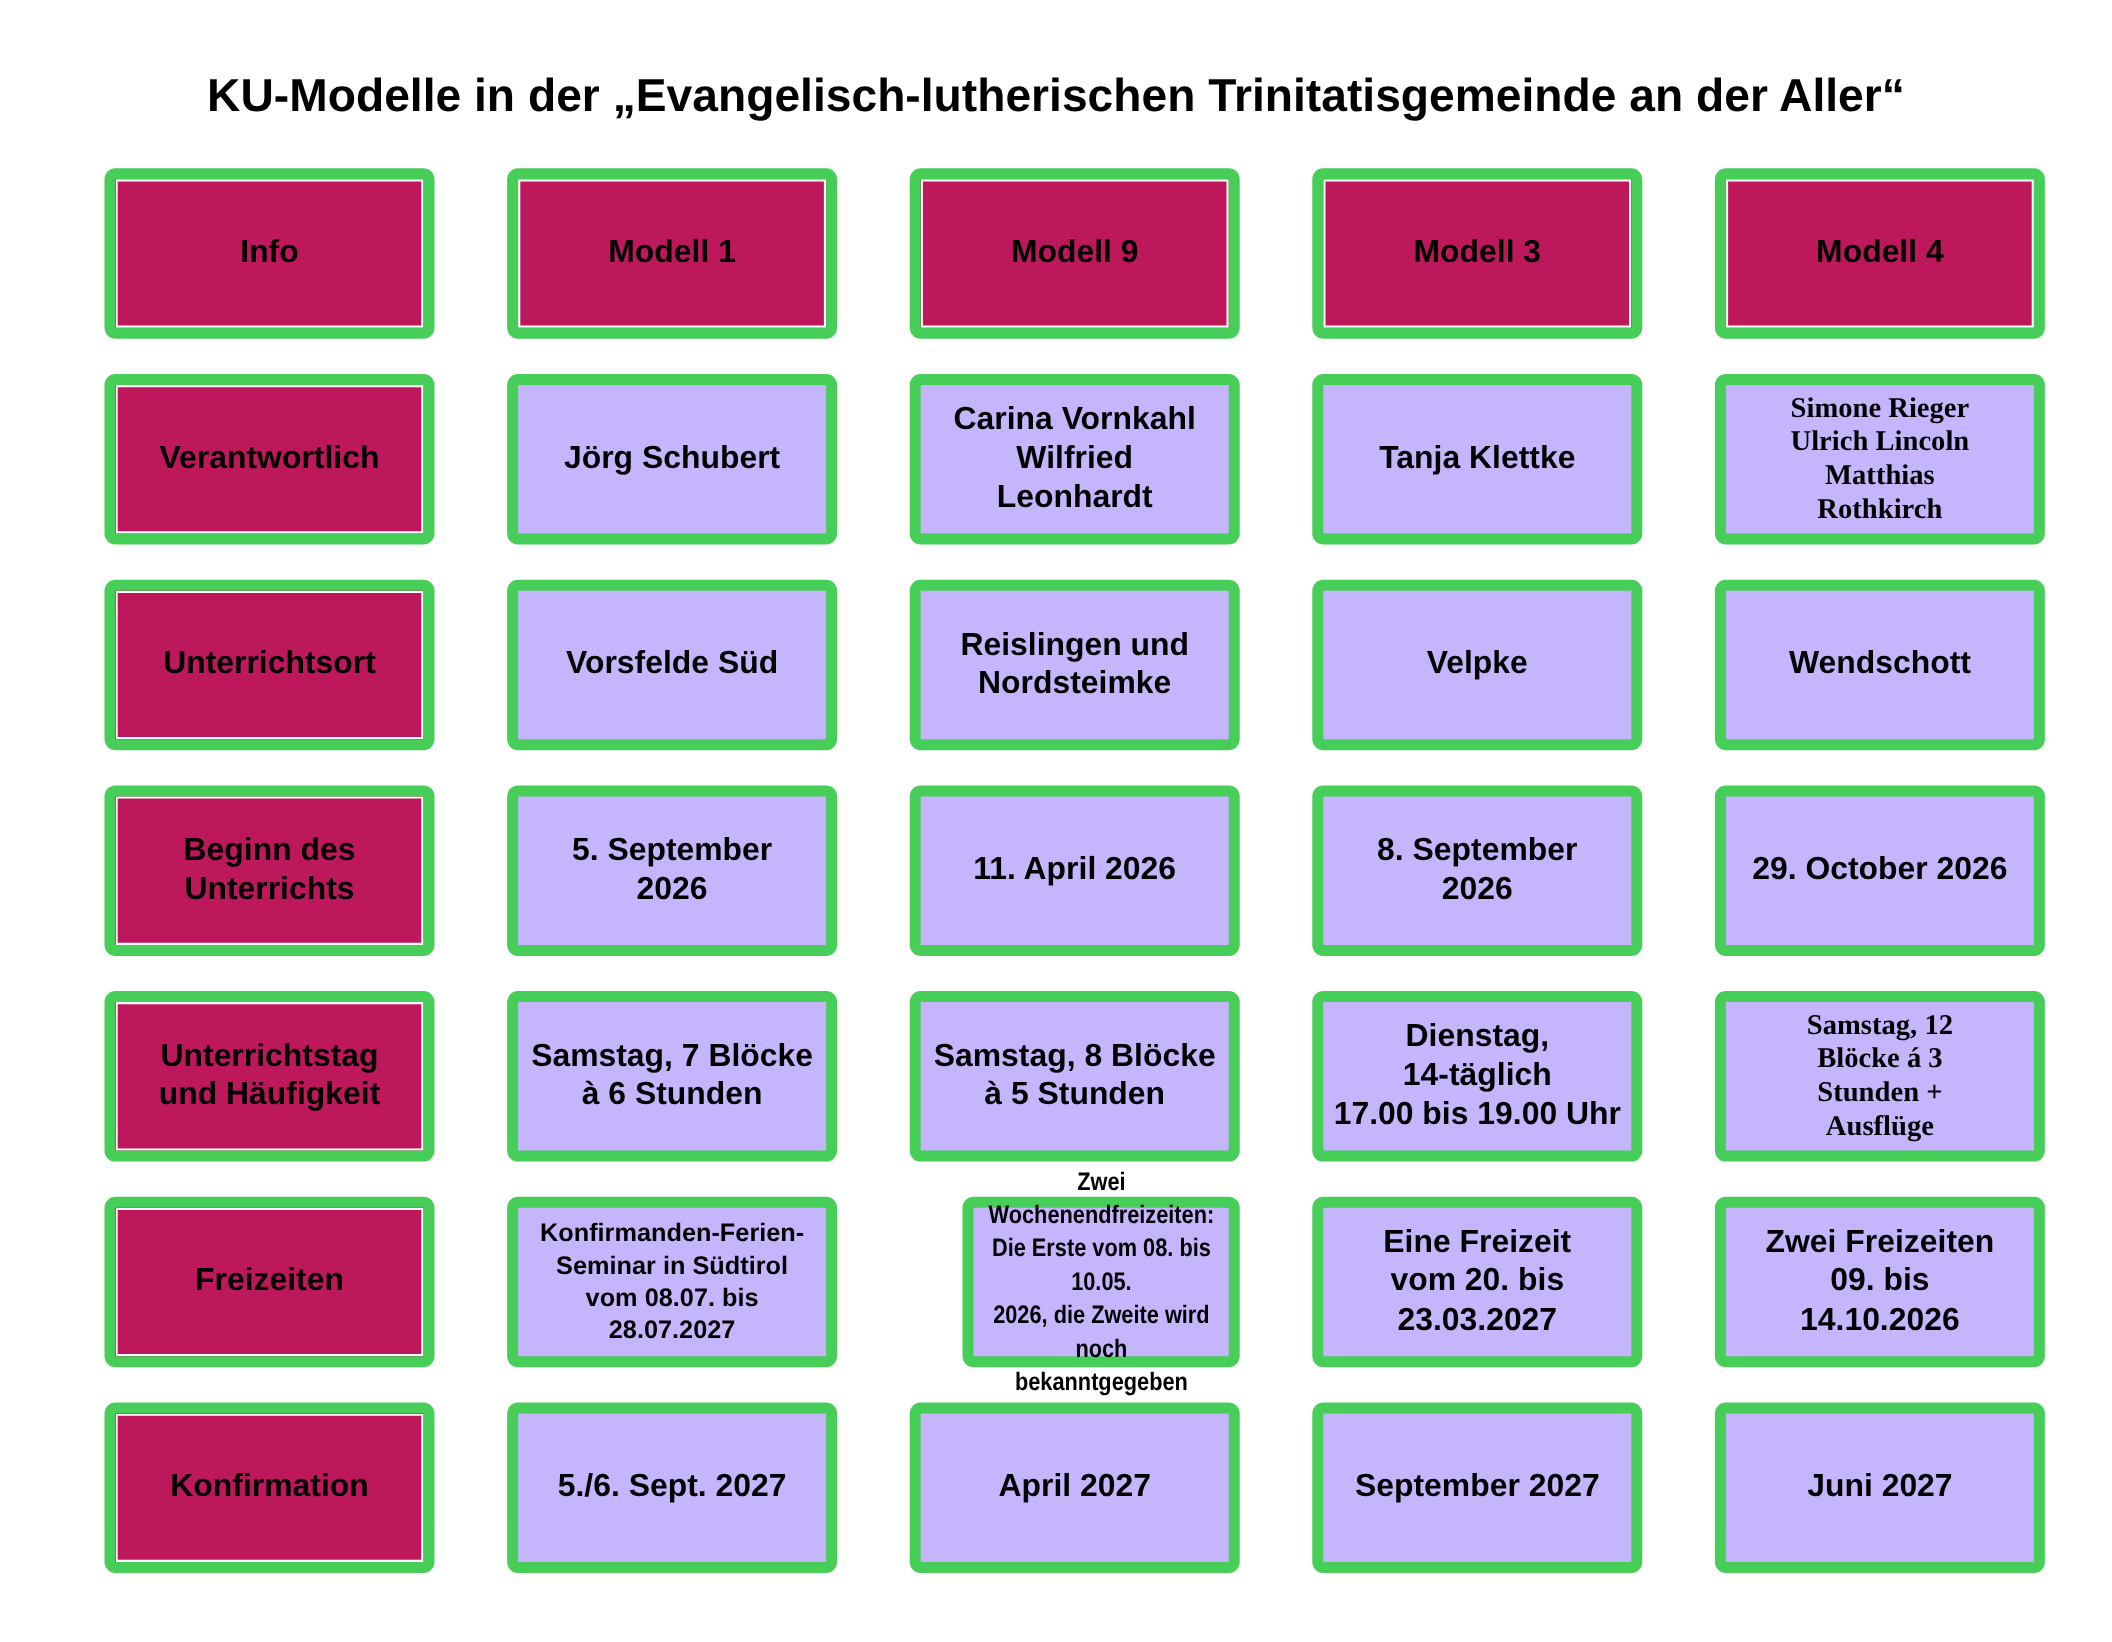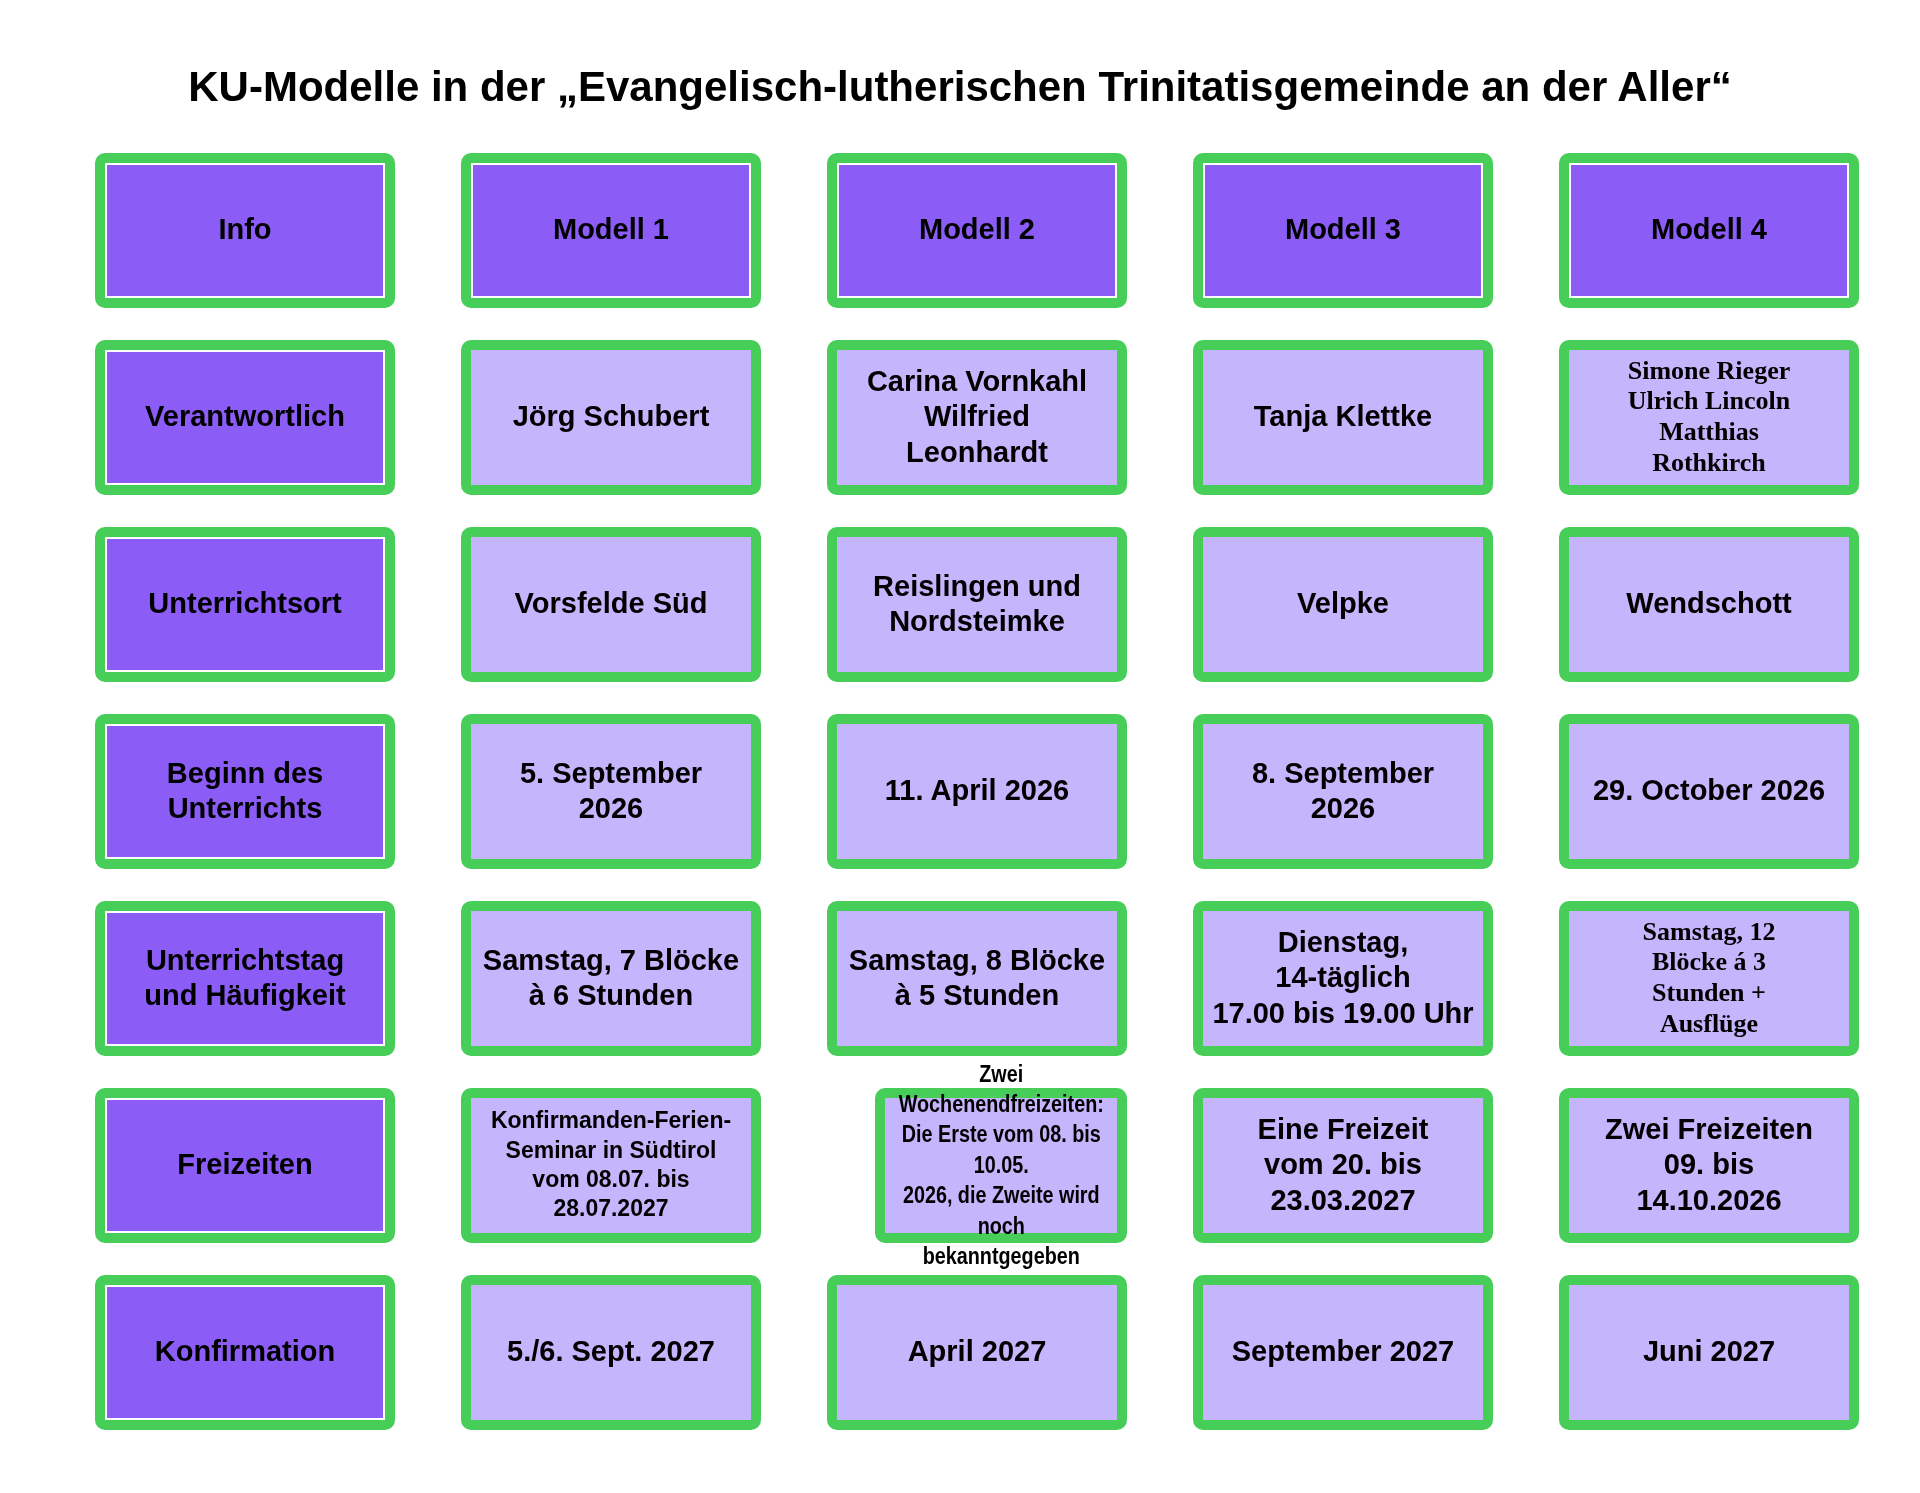--- a/index.html
+++ b/index.html
@@ -39,21 +39,21 @@
     align-items: center;
     justify-content: center;
     text-align: center;
     font-weight: 700;
     font-size: 29px;
     line-height: 1.22;
     white-space: pre-line;
     padding: 2px 6px;
   }
   .box.filled {
-    background: #8b5cf6;
+    background: #be185d;
     box-shadow: inset 0 0 0 2px #ffffff;
   }
   .box.fs26 { font-size: 26px; line-height: 1.18; font-family: Liberation Serif, serif; }
   .box.fs23 { font-size: 23px; line-height: 1.28; padding: 2px 2px; }
   .box.condensed { font-size: 23px; line-height: 1.32; padding: 0; margin-left: 48px; }
   .box.condensed .cell-text {
     display: block;
     width: 320px;
     transform: scaleX(0.86);
     transform-origin: 50% 50%;
@@ -63,21 +63,21 @@
 </head>
 <body>
 
 <h1 class="title">KU-Modelle in der „Evangelisch-lutherischen Trinitatisgemeinde an der Aller“</h1>
 
 <div class="grid">
 
   <div class="row">
     <div class="box filled">Info</div>
     <div class="box filled">Modell 1</div>
-    <div class="box filled">Modell 2</div>
+    <div class="box filled">Modell 9</div>
     <div class="box filled">Modell 3</div>
     <div class="box filled">Modell 4</div>
   </div>
 
   <div class="row">
     <div class="box filled">Verantwortlich</div>
     <div class="box">Jörg Schubert</div>
     <div class="box">Carina Vornkahl
 Wilfried
 Leonhardt</div>

